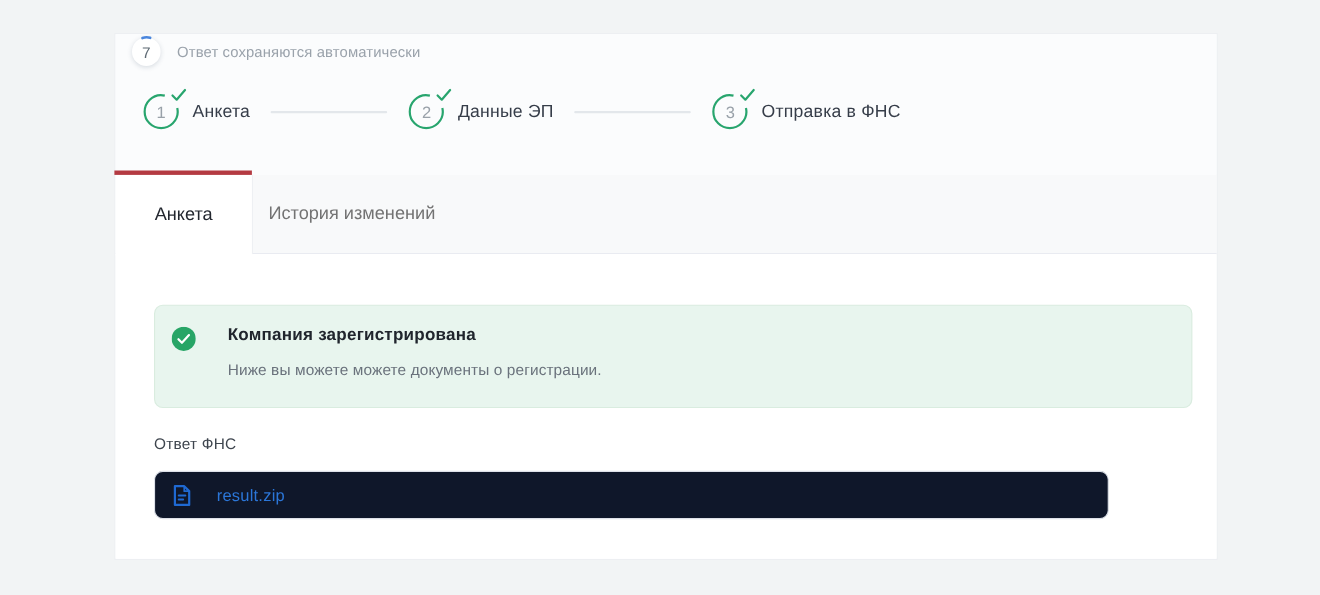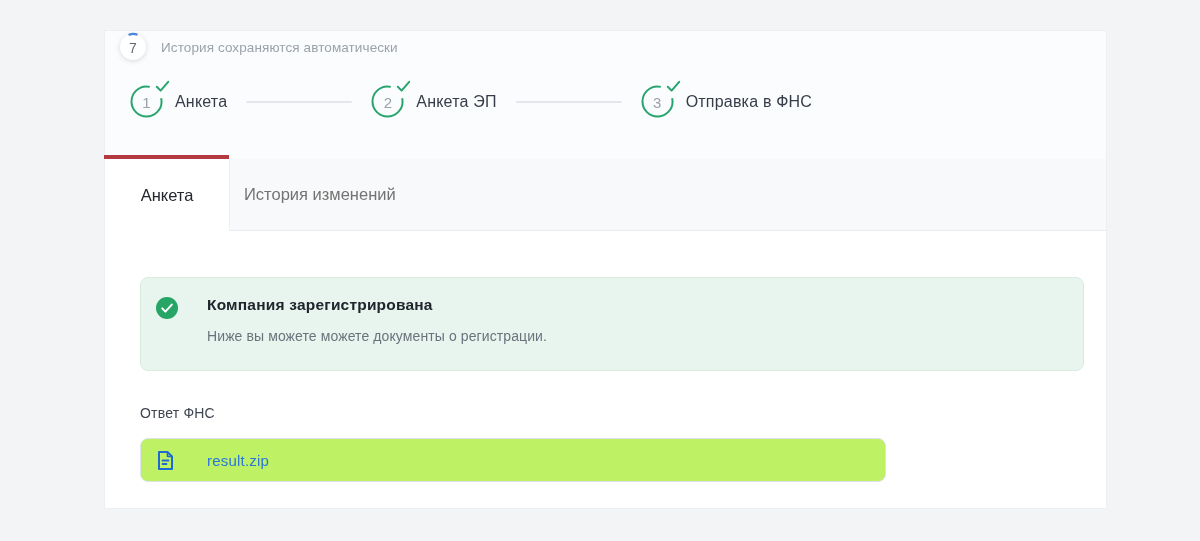--- a/index.html
+++ b/index.html
@@ -73,47 +73,47 @@
   }
   .alert {
     position:relative; width:944px; height:94px;
     background:#e8f5ee; border:1px solid #d9ecdf; border-radius:8px;
     padding:18px 20px 0 66px;
   }
   .alert-badge { position:absolute; left:15px; top:19px; }
   .alert-title { font-size:15.5px; font-weight:700; color:#20252d; letter-spacing:.2px; }
   .alert-desc { margin-top:14px; font-size:14px; color:#6a727c; letter-spacing:.1px; }
 
-  .file-label { margin-top:34px; font-size:14px; color:#3e454e; letter-spacing:.2px; }
+  .file-label { margin-top:24px; font-size:14px; color:#3e454e; letter-spacing:.2px; }
   .file-box {
-    margin-top:17px; width:746px; height:44px;
+    margin-top:17px; width:868px; height:44px;
     border:1px solid #dde1e9; border-radius:8px;
-    display:flex; align-items:center; padding-left:15px; gap:32px;
-    background:#bef264;
+    display:flex; align-items:center; padding-left:15px; gap:22px;
+    background:#0f172a;
   }
   .file-link {
     font-size:15px; color:#2b76d8; text-decoration:none; cursor:pointer; letter-spacing:.2px;
   }
   .doc-icon { display:block; }
 </style>
 </head>
 <body>
 
 <div class="card">
 
   <div class="card-header">
 
     <div class="autosave">
       <div class="autosave-circle">
         <svg class="autosave-arc" width="26" height="26" viewBox="0 0 26 26">
           <path d="M9.5 2.6 A11 11 0 0 1 16.5 2.4" fill="none" stroke="#4a86dd" stroke-width="2.4" stroke-linecap="round"></path>
         </svg>
         <span class="num">7</span>
       </div>
-      <span class="autosave-text">История сохраняются автоматически</span>
+      <span class="autosave-text">Ответ сохраняются автоматически</span>
     </div>
 
     <div class="stepper">
 
       <div class="step">
         <div class="step-circle">
           <svg class="ring" width="33" height="33" viewBox="0 0 33 33">
             <circle cx="16.5" cy="16.5" r="15" fill="none" stroke="#28a56e" stroke-width="2" pathLength="100" stroke-dasharray="0 9 82 9" transform="rotate(-45 16.5 16.5)"></circle>
           </svg>
           <span class="step-num">1</span>
@@ -129,21 +129,21 @@
       <div class="step">
         <div class="step-circle">
           <svg class="ring" width="33" height="33" viewBox="0 0 33 33">
             <circle cx="16.5" cy="16.5" r="15" fill="none" stroke="#28a56e" stroke-width="2" pathLength="100" stroke-dasharray="0 9 82 9" transform="rotate(-45 16.5 16.5)"></circle>
           </svg>
           <span class="step-num">2</span>
           <svg class="step-check" width="15" height="13" viewBox="0 0 15 13">
             <path d="M1.8 6.8 L5.6 10.6 L13.2 1.8" fill="none" stroke="#28a56e" stroke-width="2" stroke-linecap="round" stroke-linejoin="round"></path>
           </svg>
         </div>
-        <span class="step-label">Анкета ЭП</span>
+        <span class="step-label">Данные ЭП</span>
       </div>
 
       <div class="connector"></div>
 
       <div class="step">
         <div class="step-circle">
           <svg class="ring" width="33" height="33" viewBox="0 0 33 33">
             <circle cx="16.5" cy="16.5" r="15" fill="none" stroke="#28a56e" stroke-width="2" pathLength="100" stroke-dasharray="0 9 82 9" transform="rotate(-45 16.5 16.5)"></circle>
           </svg>
           <span class="step-num">3</span>

